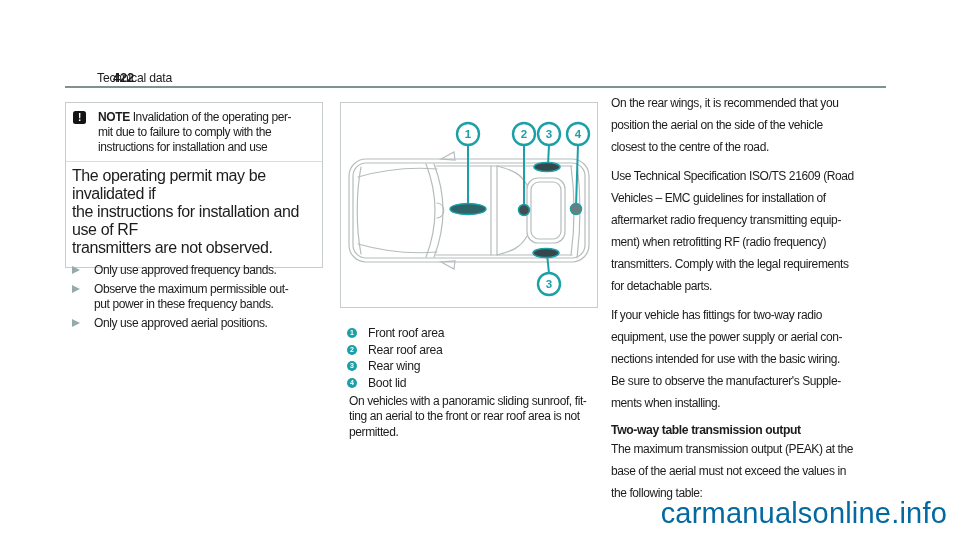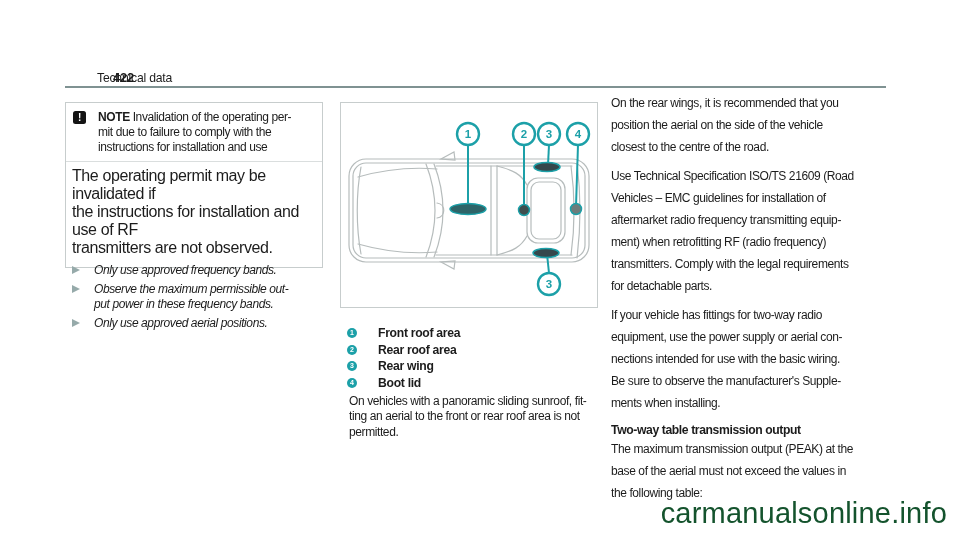--- a/index.html
+++ b/index.html
@@ -17,38 +17,38 @@
   .note-head { position:relative; padding:7px 8px 6px 32px; font-size:12px; line-height:15px; letter-spacing:-0.4px; }
   .note-icon { position:absolute; left:7px; top:8px; width:13px; height:13px; background:#141414;
     border-radius:2.5px; color:#fff; font-size:10px; font-weight:bold; text-align:center; line-height:13px; }
   .note-divider { border-top:1px solid #dadede; margin:0; }
   .note-body { padding:5px 6px 2px 6px; font-size:16px; line-height:18px; letter-spacing:-0.4px; }
   .bullet-list { padding:4px 6px 0 6px; }
   .bullet-row { display:flex; margin-bottom:4px; }
   .bullet-arrow { width:22px; flex:0 0 22px; padding-top:3px; }
   .bullet-arrow i { display:block; width:0; height:0; border-left:8px solid #96aaaa;
     border-top:4.5px solid transparent; border-bottom:4.5px solid transparent; }
-  .bullet-text { font-size:12px; line-height:15px; letter-spacing:-0.4px;font-style:italic; }
+  .bullet-text { font-size:12px; line-height:15px; letter-spacing:-0.4px; }
 
   
   #diagram-box { left:340px; top:102px; width:258px; height:206px; border:1px solid #c7cdcd; background:#fff; }
   #legend { left:347px; top:325px; }
   .legend-row { display:flex; align-items:center; height:16.5px; }
   .legend-num { width:10px; height:10px; border-radius:50%; background:#1ca0a8; color:#fff;
     font-size:7px; font-weight:bold; text-align:center; line-height:10.5px; flex:0 0 10px; }
-  .legend-label { margin-left:21px; font-size:12.2px; letter-spacing:-0.3px;font-weight:bold; }
+  .legend-label { margin-left:11px; font-size:12.2px; letter-spacing:-0.3px; }
   #diagram-caption { left:349px; top:394px; width:262px; font-size:12px; line-height:15.3px; letter-spacing:-0.4px; }
 
   
   #right-col { left:611px; top:92px; width:288px; }
   #right-col p { font-size:12px; line-height:22px; letter-spacing:-0.4px; margin-bottom:7px; }
   #right-col h3 { font-size:12.2px; line-height:15.2px; letter-spacing:-0.4px; margin-top:9px; }
 
   
-  #watermark { right:13px; top:497px; font-size:29px; color:#14532d; letter-spacing:0.2px; }
+  #watermark { right:13px; top:497px; font-size:29px; color:#0369a1; letter-spacing:0.2px; }
 
   svg text { font-family:"Liberation Sans","DejaVu Sans",sans-serif; }
 </style>
 </head>
 <body>
 
 <div class="abs" id="page-num">422</div>
 <div class="abs" id="page-section">Technical data</div>
 <div class="abs" id="header-rule"></div>
 

